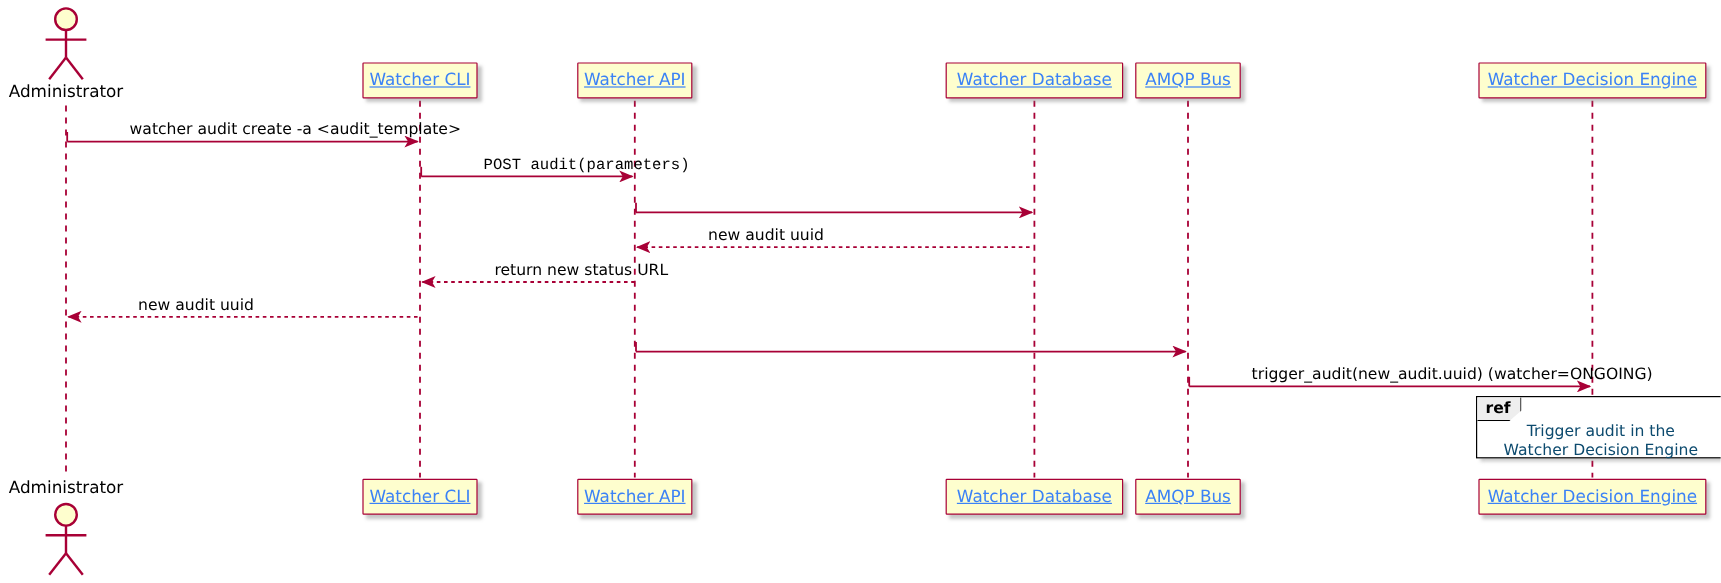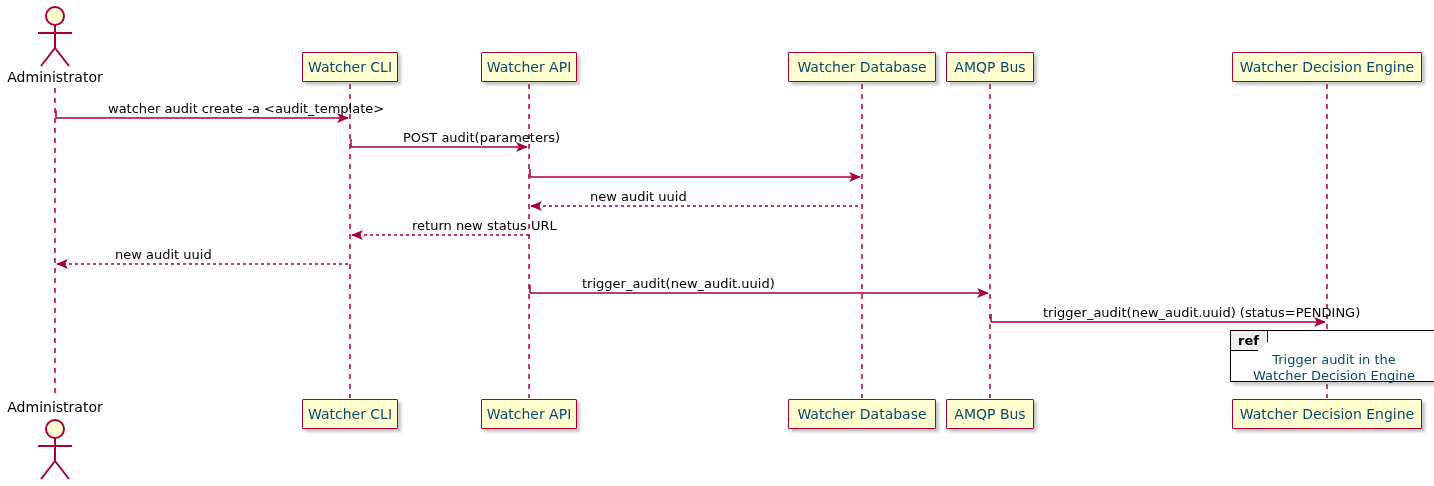--- a/index.html
+++ b/index.html
@@ -35,25 +35,26 @@
     margin-left: 45px;
   }
   .participant-box {
     position: absolute;
     box-sizing: border-box;
     background: #FEFECE;
     border: 1.5px solid #A80036;
     border-radius: 1px;
     box-shadow: 3px 3px 3px rgba(128,128,128,0.45);
     font-size: 14px;
-    color: #0c4a6e;
+    color: #3b82f6;
     display: flex;
     align-items: center;
     justify-content: center;
     white-space: nowrap;
+    text-decoration: underline;
   }
   .actor-label {
     position: absolute;
     font-size: 14px;
     color: #000000;
     white-space: nowrap;
     text-align: center;
   }
   .ref-frame {
     position: absolute;
@@ -175,26 +176,25 @@
   </div>
   <div class="participant-box" style="left:946px; top:399px; width:88px; height:30px;">
     <span>AMQP Bus</span>
   </div>
   <div class="participant-box" style="left:1232px; top:399px; width:190px; height:30px;">
     <span>Watcher Decision Engine</span>
   </div>
   <div class="actor-label" style="left:0px; top:399px; width:110px;">Administrator</div>
 
   <div class="msg-label" style="left:63px;  top:101px;">watcher audit create -a &lt;audit_template&gt;</div>
-  <div class="msg-label" style="left:358px; top:130px;">POST audit(parameters)</div>
+  <div class="msg-label" style="left:358px; top:130px;font-family:Liberation Mono, monospace;">POST audit(parameters)</div>
   <div class="msg-label" style="left:545px; top:189px;">new audit uuid</div>
   <div class="msg-label" style="left:367px; top:218px;">return new status URL</div>
   <div class="msg-label" style="left:70px;  top:247px;">new audit uuid</div>
-  <div class="msg-label" style="left:537px; top:276px;">trigger_audit(new_audit.uuid)</div>
-  <div class="msg-label" style="left:998px; top:305px;">trigger_audit(new_audit.uuid) (status=PENDING)</div>
+  <div class="msg-label" style="left:998px; top:305px;">trigger_audit(new_audit.uuid) (watcher=ONGOING)</div>
 
   <div class="ref-frame" style="left:1230px; top:330px; width:208px; height:52px;">
     <div class="ref-tag">ref</div>
     <div class="ref-body">
       <div>Trigger audit in the</div>
       <div>Watcher Decision Engine</div>
     </div>
   </div>
 
 </div>

